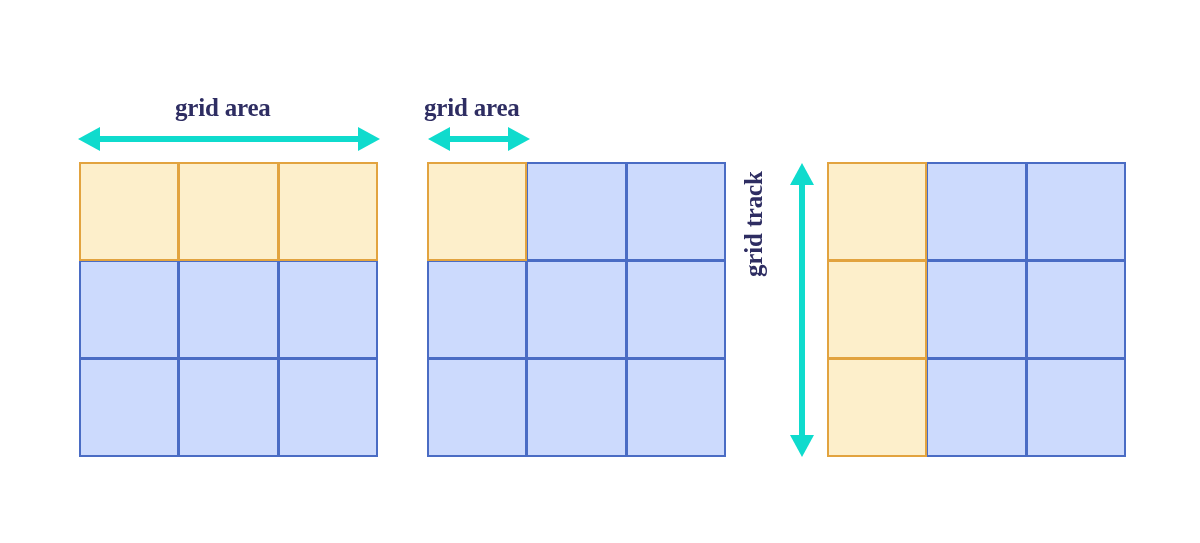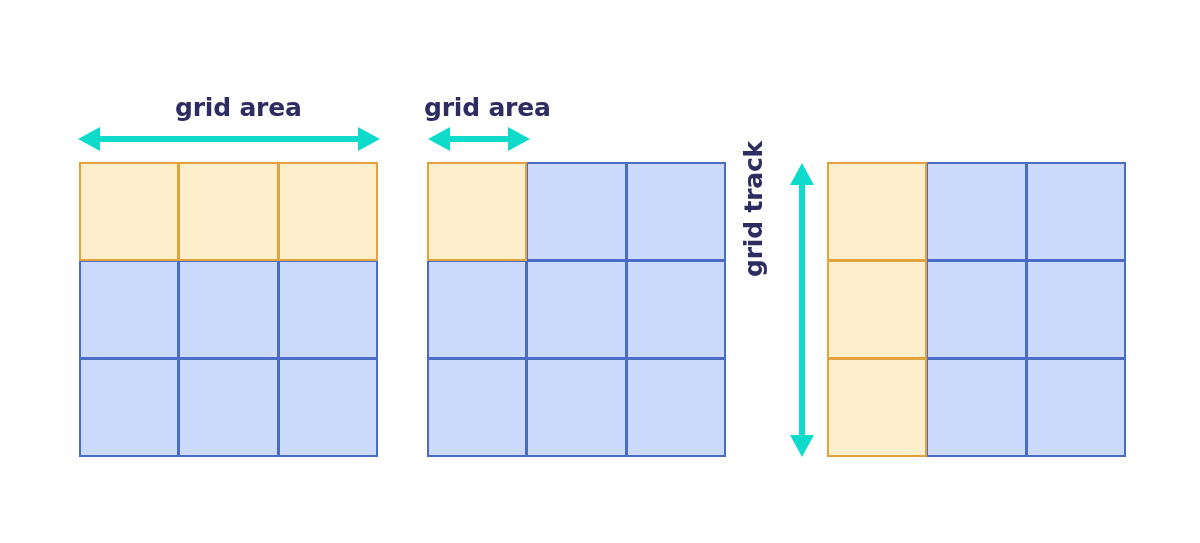--- a/index.html
+++ b/index.html
@@ -14,20 +14,21 @@
     font-family: "DejaVu Sans", "Liberation Sans", sans-serif;
     position: relative;
     overflow: hidden;
   }
 
   .stage {
     position: absolute;
     inset: 0;
     width: 1200px;
     height: 543px;
+    font-family: Liberation Serif, serif;
   }
 
   
   .abs { position: absolute; }
 
   
   .grid-figure {
     position: absolute;
     display: grid;
     grid-template-columns: repeat(3, 1fr);

